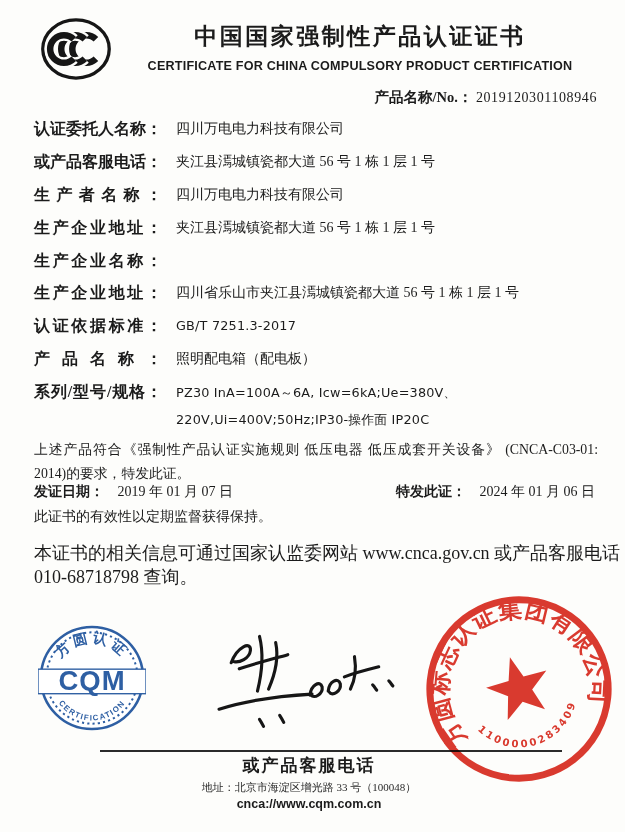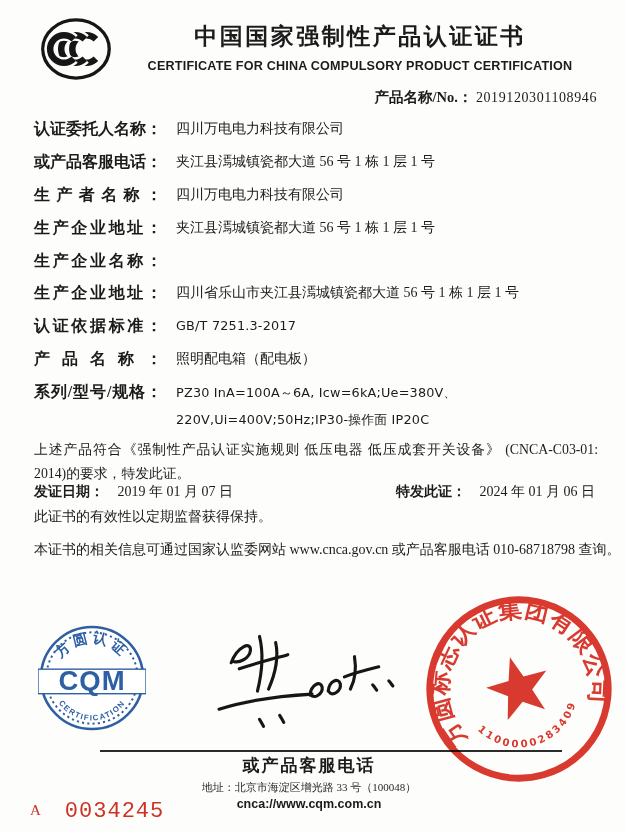--- a/index.html
+++ b/index.html
@@ -26,21 +26,21 @@
   .fvalue { margin-left:14px; flex:1; font-size:14px; line-height:20px; }
   .val-tech { font-family:"DejaVu Sans","Liberation Sans",sans-serif; font-size:12.8px; letter-spacing:0.2px; }
   .series .fvalue { line-height:27px; margin-top:-3px; }
   
   .statement { position:absolute; left:34px; top:438px; width:564px;
                font-size:13.8px; line-height:24px; text-align:justify; }
   .dates { position:absolute; left:34px; right:30px; top:483px; display:flex;
            justify-content:space-between; font-size:14px; white-space:nowrap; }
   .dlabel { font-weight:700; margin-right:10px; }
   .note-validity { position:absolute; left:34px; top:508px; font-size:14px; }
-  .note-info { position:absolute; left:34px; top:541px; font-size:14px; }
+  .note-info { position:absolute; left:34px; top:541px; font-size:18px; }
   
   .cqm-logo { position:absolute; left:38px; top:624px; width:108px; height:108px; }
   .signature { position:absolute; left:213px; top:628px; width:192px; height:120px; }
   .seal { position:absolute; left:422px; top:592px; width:194px; height:194px;
           opacity:0.93; mix-blend-mode:multiply; }
   .footer-rule { position:absolute; left:100px; top:750px; width:462px;
                  border-top:2px solid #2b2b2b; }
   .footer { position:absolute; left:0; top:754px; width:618px; text-align:center; }
   .footer-org { font-size:17px; font-weight:700; letter-spacing:2px; }
   .footer-address { font-size:11px; margin-top:3px; color:#2a2a2a; }
@@ -187,18 +187,14 @@
       <polygon fill="#d92b1f" points="100,66 108,89 132.3,89.5 112.9,104.2 120,127.5 100,113.6 80,127.5 87.1,104.2 67.7,89.5 92,89"></polygon>
     </g>
   </svg>
 
   <div class="footer">
     <div class="footer-org">或产品客服电话</div>
     <div class="footer-address">地址：北京市海淀区增光路 33 号（100048）</div>
     <div class="footer-website">cnca://www.cqm.com.cn</div>
   </div>
 
-  <div class="serial">
-    <span class="serial-prefix">A</span>
-    <span class="serial-number">0034245</span>
-  </div>
 
 </div>
 
 </body></html>

